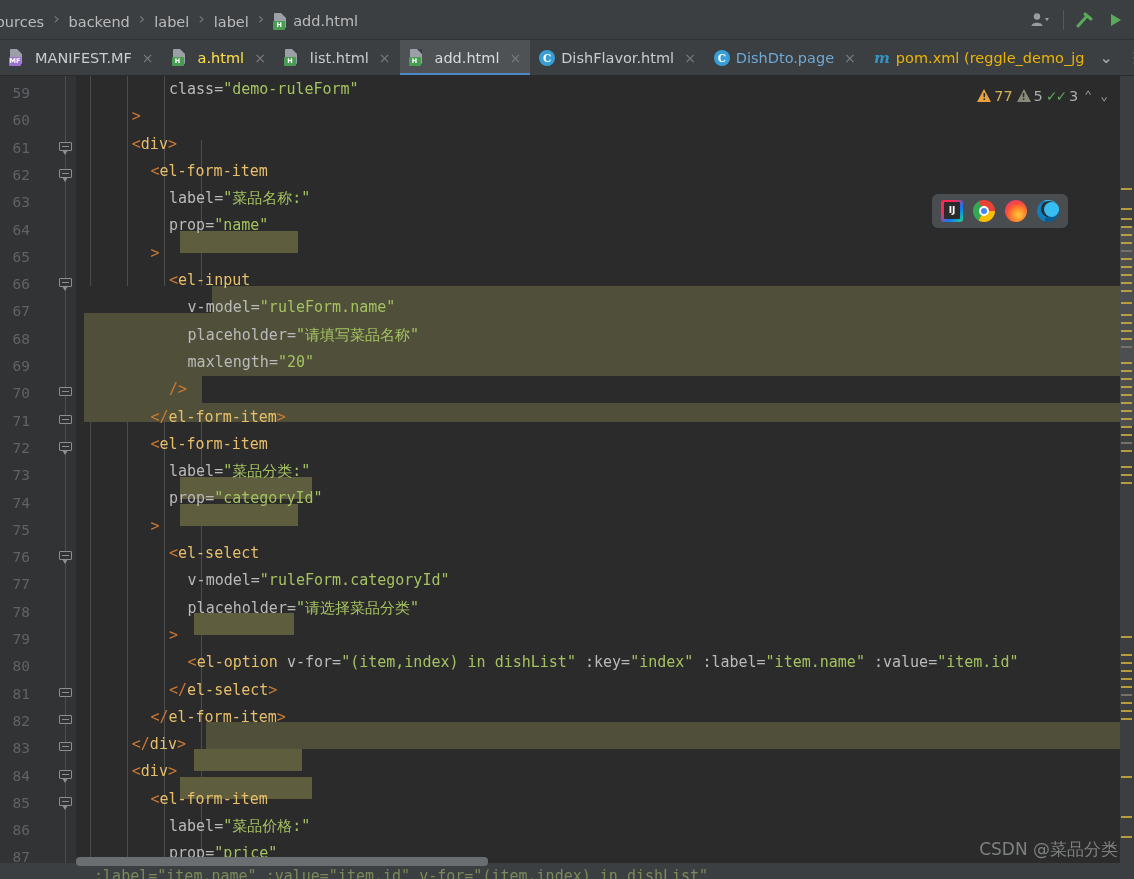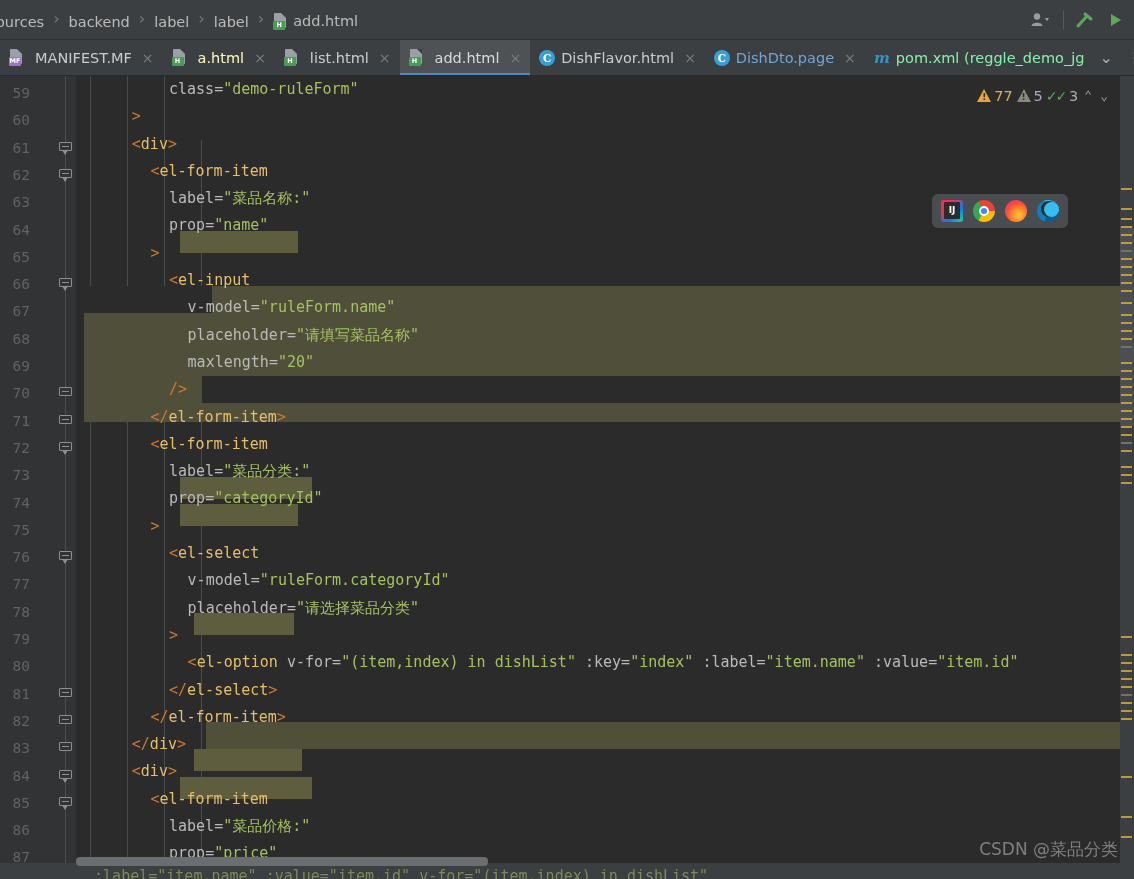--- a/index.html
+++ b/index.html
@@ -301,21 +301,21 @@
     <span class="tab-label" style="color:#c9ccce">MANIFEST.MF</span>
     <span class="tab-close">×</span>
   </div>
 
   <div class="tab">
     <span class="file-ico">
         <span class="page"></span>
         <span class="fold"></span>
         <span class="badge html">H</span>
       </span>
-    <span class="tab-label" style="color:#fef9c3">a.html</span>
+    <span class="tab-label" style="color:#fde047">a.html</span>
     <span class="tab-close">×</span>
   </div>
 
   <div class="tab">
     <span class="file-ico">
         <span class="page"></span>
         <span class="fold"></span>
         <span class="badge html">H</span>
       </span>
     <span class="tab-label" style="color:#c9ccce">list.html</span>
@@ -339,21 +339,21 @@
   </div>
 
   <div class="tab">
     <span class="java-ico">C</span>
     <span class="tab-label" style="color:#6fa8d4">DishDto.page</span>
     <span class="tab-close">×</span>
   </div>
 
   <div class="tab">
     <span class="maven-ico">m</span>
-    <span class="tab-label" style="color:#86efac">pom.xml (reggle_demo_jg</span>
+    <span class="tab-label" style="color:#eab308">pom.xml (reggle_demo_jg</span>
   </div>
 
   <div class="tabbar-tools">
     <span style="color:#a9adb0;font-size:16px;padding:0 6px">⌄</span>
     <span style="color:#a9adb0;font-size:16px;padding:0 6px">⋮</span>
   </div>
 </div>
 
 <div class="editor">
 

